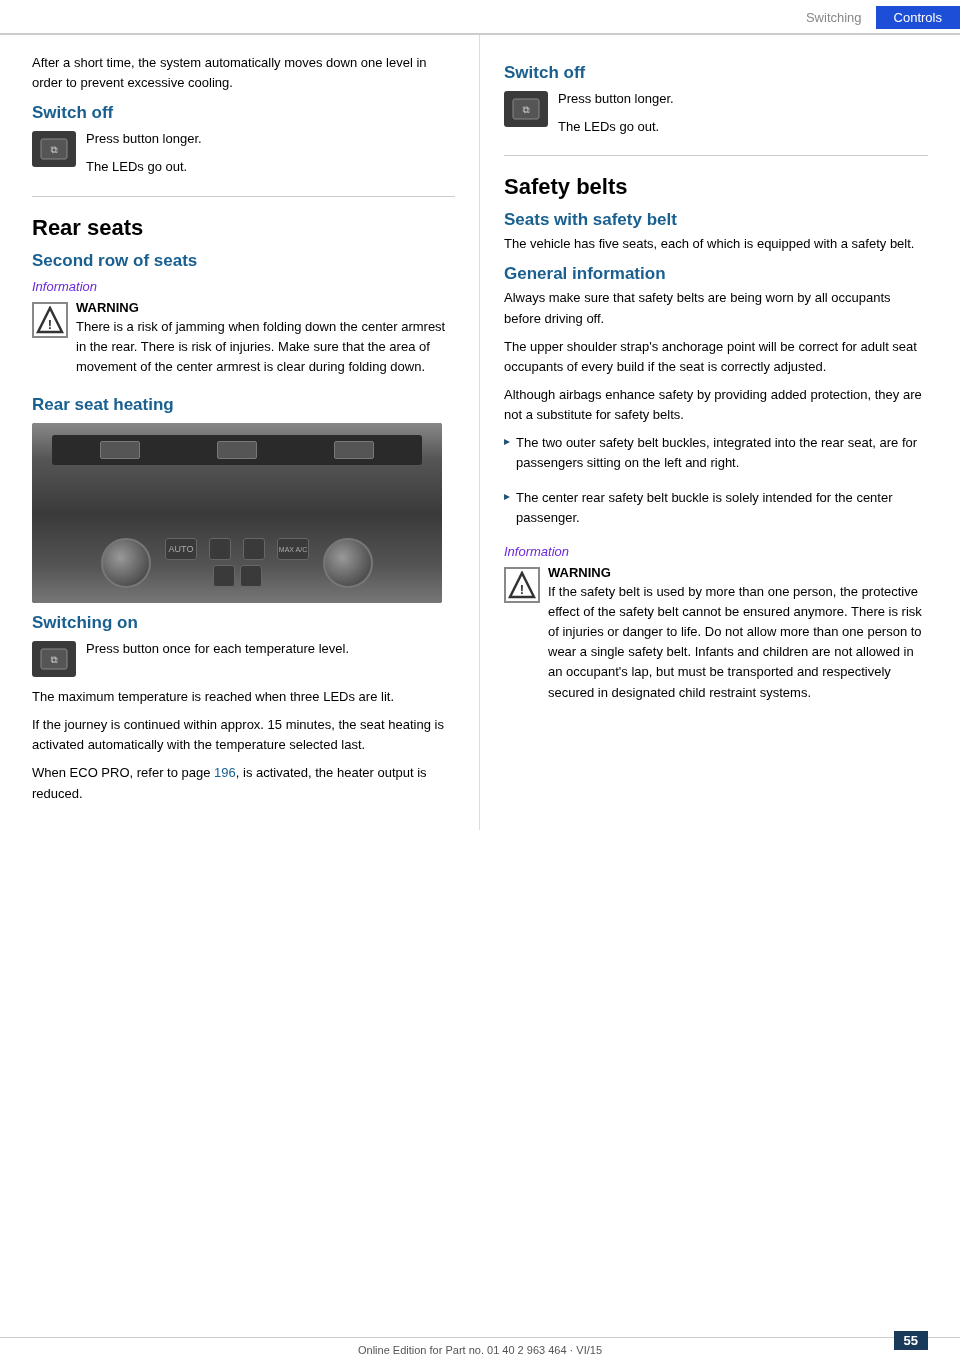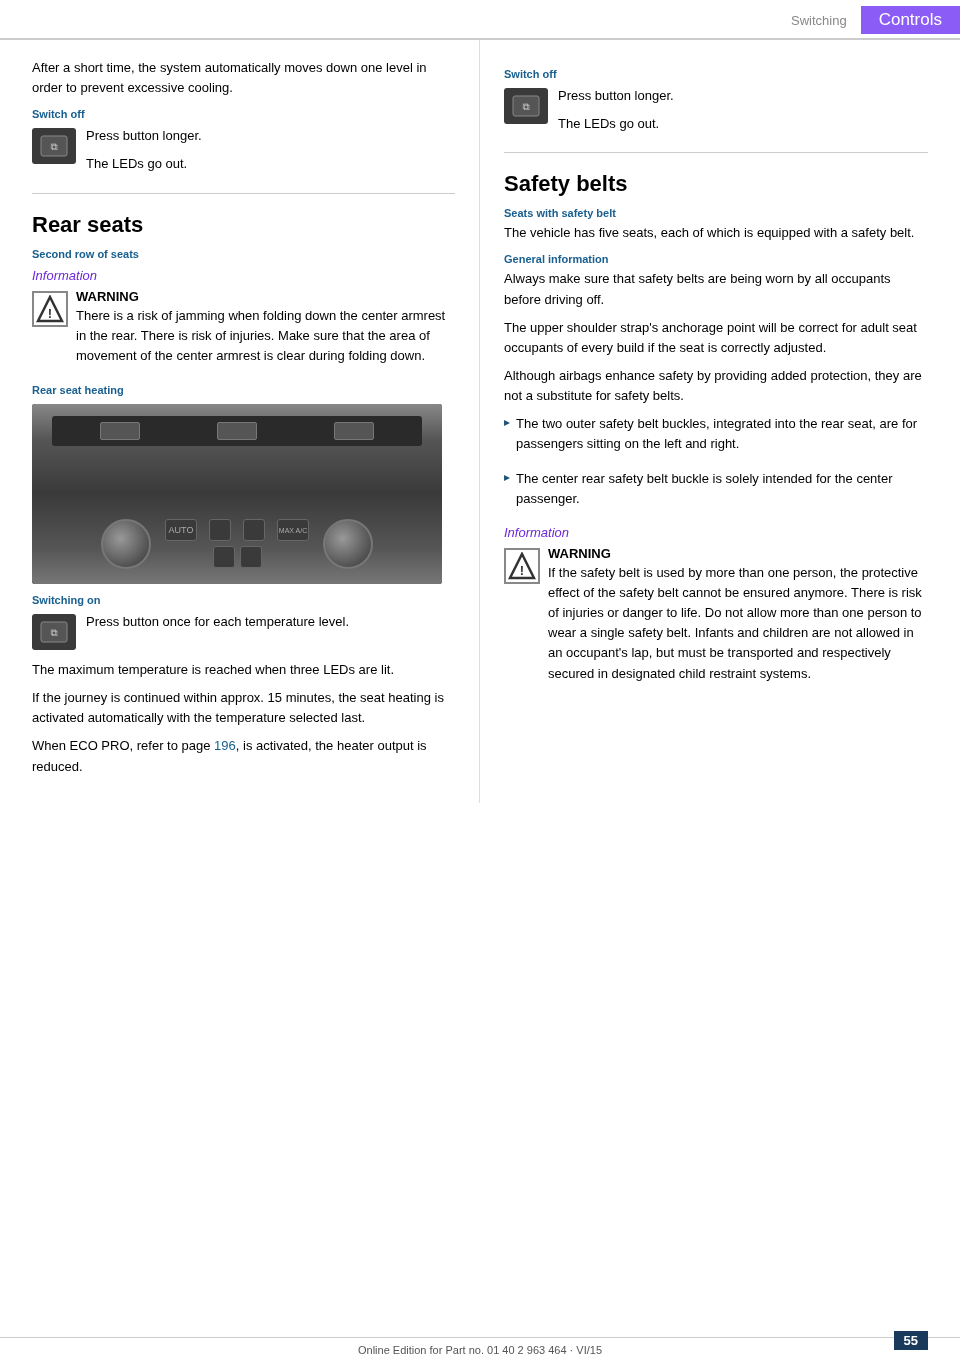--- a/index.html
+++ b/index.html
@@ -21,23 +21,23 @@
       border-bottom: 2px solid #ccc;
       padding: 6px 0 4px 0;
       margin-bottom: 0;
     }
     .header-adjusting {
       color: #888;
       font-size: 13px;
       padding: 4px 14px;
     }
     .header-controls {
-      background: #8b5cf6;
+      background: #1d4ed8;
       color: #fff;
-      font-size: 17px;
+      font-size: 13px;
       padding: 4px 18px;
     }
 
     
     .main-content {
       display: flex;
       flex-direction: row;
       padding: 0;
     }
 
@@ -56,21 +56,21 @@
 
     
     .section-title {
       font-size: 22px;
       font-weight: bold;
       color: #000;
       margin: 18px 0 8px 0;
     }
 
     .sub-title {
-      font-size: 11px;
+      font-size: 17px;
       font-weight: bold;
       color: #1a5276;
       margin: 10px 0 4px 0;
     }
 
     .info-label {
       font-size: 13px;
       font-style: italic;
       color: #6d28d9;
       margin: 8px 0 4px 0;

